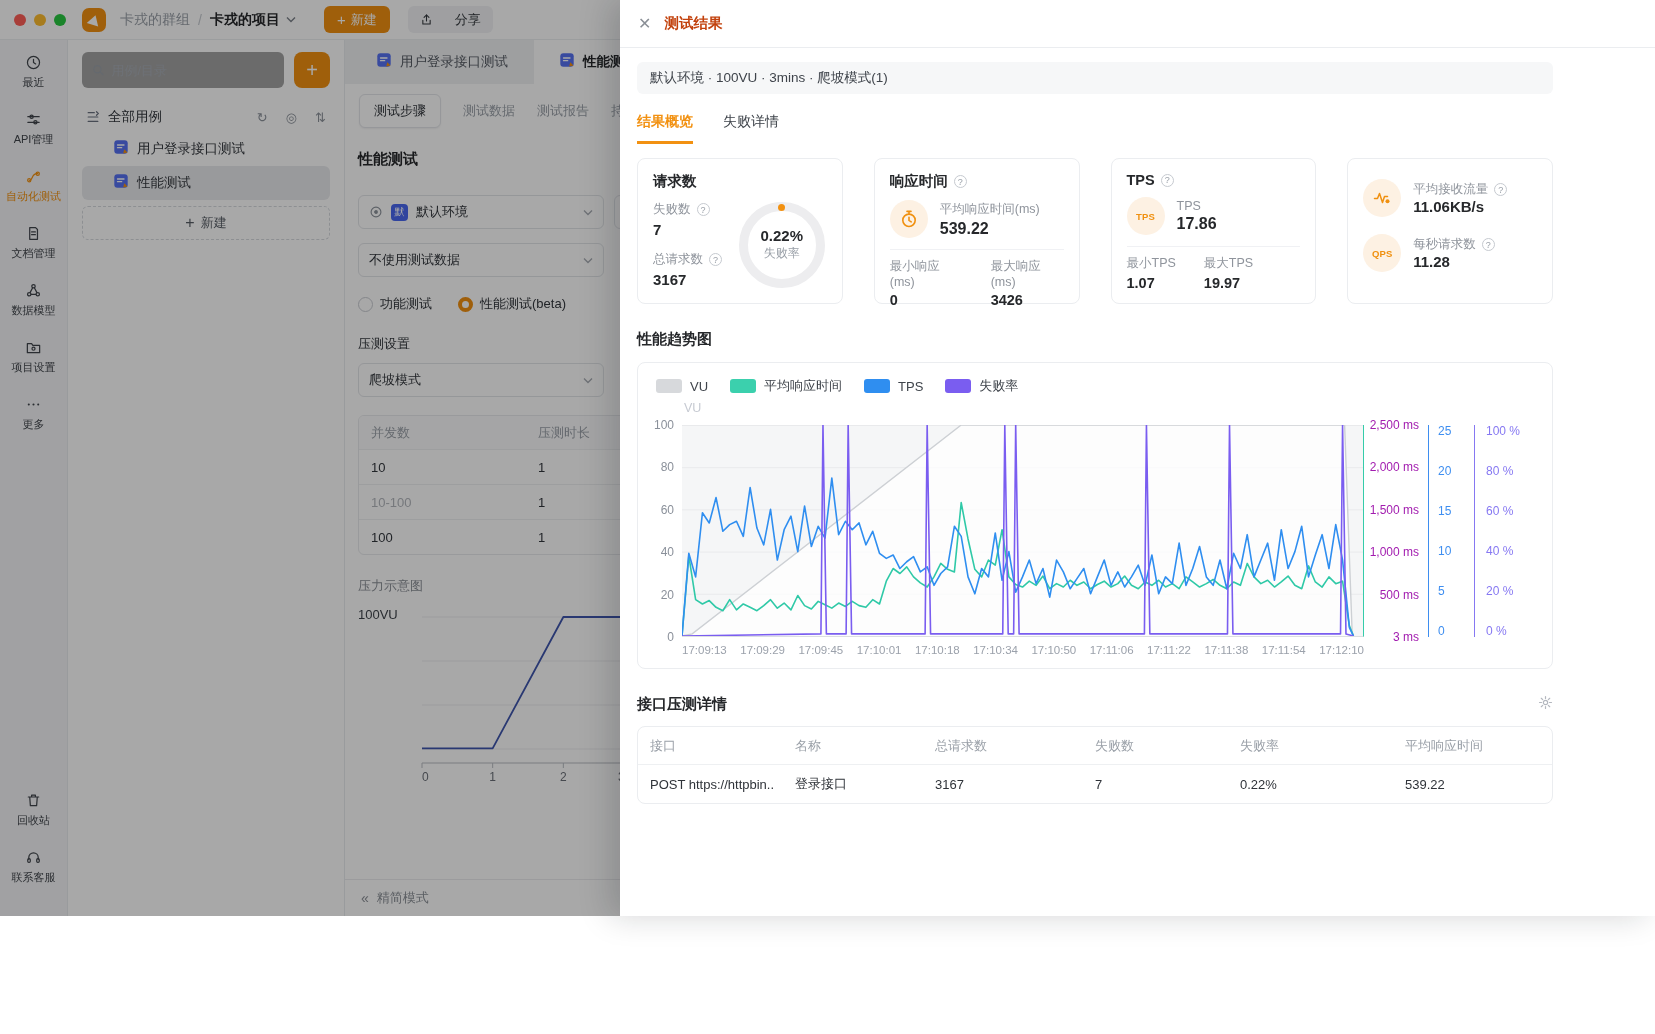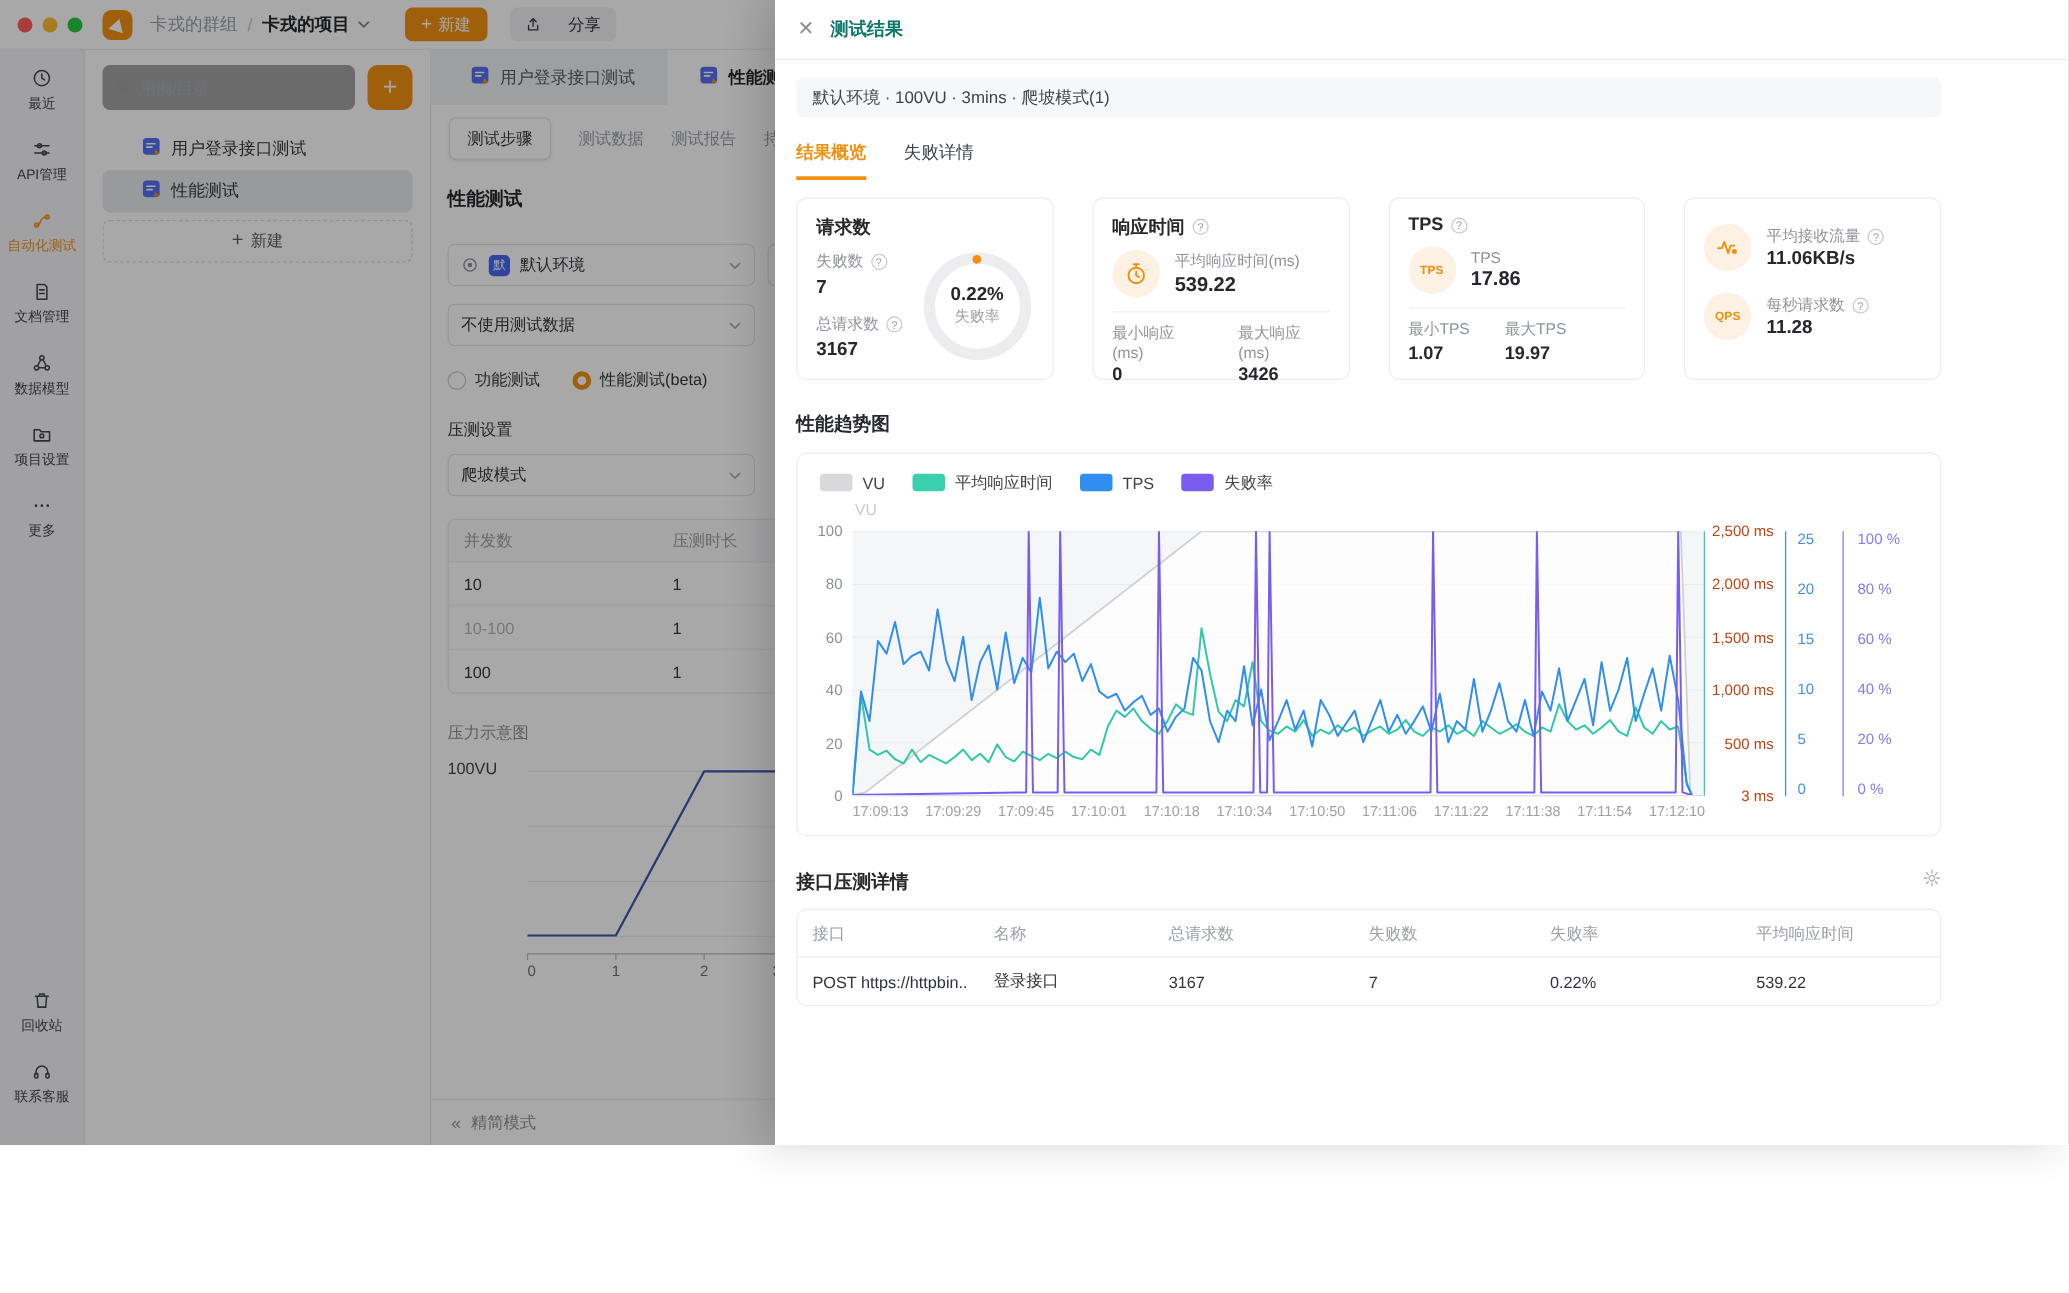--- a/index.html
+++ b/index.html
@@ -95,21 +95,21 @@
   .editor-footer { margin-top:auto; border-top:1px solid #ececee; height:37px; display:flex;
     align-items:center; gap:8px; padding-left:16px; color:#8b9097; font-size:13px; }
 
   
   .dim { position:absolute; inset:0; background:rgba(0,0,0,.34); z-index:5; }
   .drawer { position:absolute; top:0; bottom:0; left:620px; right:0; background:#fff; z-index:10;
     box-shadow:-10px 0 30px rgba(15,20,30,.18); display:flex; flex-direction:column; }
   .drawer-header { height:48px; flex:0 0 48px; border-bottom:1px solid #ebedf0; display:flex;
     align-items:center; padding:0 18px; gap:13px; }
   .close-x { color:#8a8f96; font-size:16px; cursor:pointer; line-height:1; }
-  .drawer-title { font-size:14.5px; font-weight:700; color:#0f766e; }
+  .drawer-title { font-size:14.5px; font-weight:700; color:#c2410c; }
   .drawer-body { flex:1; min-height:0; padding:14px 102px 0 17px; overflow:hidden; }
   .info-box { background:#f6f7f8; border-radius:6px; height:32px; display:flex; align-items:center;
     padding:0 13px; font-size:13.5px; color:#3f444b; }
   .d-tabs { display:flex; gap:30px; margin-top:10px; }
   .d-tab { font-size:14px; color:#3f444b; padding:9px 0 10px; cursor:pointer; border-bottom:3px solid transparent; }
   .d-tab.active { color:#f29111; font-weight:700; border-bottom-color:#f29111; }
 
   .cards { display:grid; grid-template-columns:repeat(4,1fr); gap:31px; margin-top:14px; }
   .card { border:1px solid #ebedf0; border-radius:8px; height:146px; padding:13px 15px; background:#fff; }
   .card h4 { font-size:14.5px; color:#26282b; display:flex; align-items:center; }
@@ -146,21 +146,21 @@
   .chart-card { margin-top:13px; border:1px solid #ebedf0; border-radius:8px; padding:14px 0 12px; }
   .legend { display:flex; gap:22px; padding-left:18px; align-items:center; }
   .legend-item { display:flex; align-items:center; gap:8px; font-size:13px; color:#3f444b; }
   .legend-sw { width:26px; height:14px; border-radius:3px; display:block; }
   .chart-grid { display:grid; grid-template-columns:44px 1fr 64px 46px 78px; margin-top:4px; }
   .vu-title-row { display:grid; grid-template-columns:44px 1fr; height:20px; margin-top:6px; }
   .vu-title { grid-column:2; color:#c6cad2; font-size:12.5px; padding-left:2px; }
   .axis-col { display:flex; flex-direction:column; justify-content:space-between; font-size:12px;
     margin:-6px 0; height:calc(212px + 12px); }
   .axis-left { align-items:flex-end; padding-right:8px; color:#8a909a; }
-  .axis-ms { align-items:flex-end; padding-right:9px; color:#c2410c; }
+  .axis-ms { align-items:flex-end; padding-right:9px; color:#a21caf; }
   .axis-tps { padding-left:9px; color:#3e8ef0; border-left:1px solid #3e8ef0; margin-left:0; }
   .axis-pct { padding-left:11px; color:#8678f2; border-left:1px solid #8678f2; }
   .axis-tps, .axis-pct { height:212px; margin:0; padding-top:0; padding-bottom:0;
     justify-content:space-between; }
   .axis-tps span, .axis-pct span, .axis-ms span, .axis-left span { line-height:12px; }
   .axis-tps, .axis-pct { margin:-0px 0; }
   .plot { position:relative; height:212px; background:#f5f6f7; border-right:1.5px solid #35ccaa;
     background-image:linear-gradient(to bottom, #e9eaec 1px, transparent 1px);
     background-size:100% 20%; border-bottom:1px solid #dcdee1; }
   .plot svg { position:absolute; inset:0; width:100%; height:100%; }
@@ -305,20 +305,31 @@
         <div class="search-row">
           <div class="search-box">
             <svg width="14" height="14" viewBox="0 0 16 16" fill="none" stroke="#9aa0a8" stroke-width="1.5" stroke-linecap="round">
                 <circle cx="7" cy="7" r="4.6"></circle>
                 <path d="M10.6 10.6L14 14"></path>
               </svg>
             <input type="text" placeholder="用例/目录" style="">
           </div>
           <button class="add-sq">+</button>
         </div>
+        <div class="tree-root">
+          <svg width="14" height="14" viewBox="0 0 16 16" fill="none" stroke="#6b7280" stroke-width="1.4" stroke-linecap="round">
+              <path d="M2.5 3h7M2.5 8h11M2.5 13h11"></path>
+              <path d="M12 2l2 2-2 2"></path>
+            </svg>
+          <span>全部用例</span>
+          <span class="sp"></span>
+          <span class="t-ico" id="ico-refresh">↻</span>
+          <span class="t-ico" id="ico-locate">◎</span>
+          <span class="t-ico" id="ico-collapse">⇅</span>
+        </div>
         <div id="tree-items">
             <div class="tree-item">
               <span><svg width="15" height="15" viewBox="0 0 15 15">
                   <rect width="13.4" height="13.4" x="0.3" y="0.3" rx="3" fill="#5671f2"></rect>
                   <path d="M3.5 5h6.5M3.5 7.7h4.2" stroke="#fff" stroke-width="1.3" stroke-linecap="round"></path>
                   <path d="M9.2 13.6l4.3-1.1-3.2-3.2z" fill="#f29111"></path>
                 </svg></span>
               <span>用户登录接口测试</span>
             </div>
             <div class="tree-item selected">

